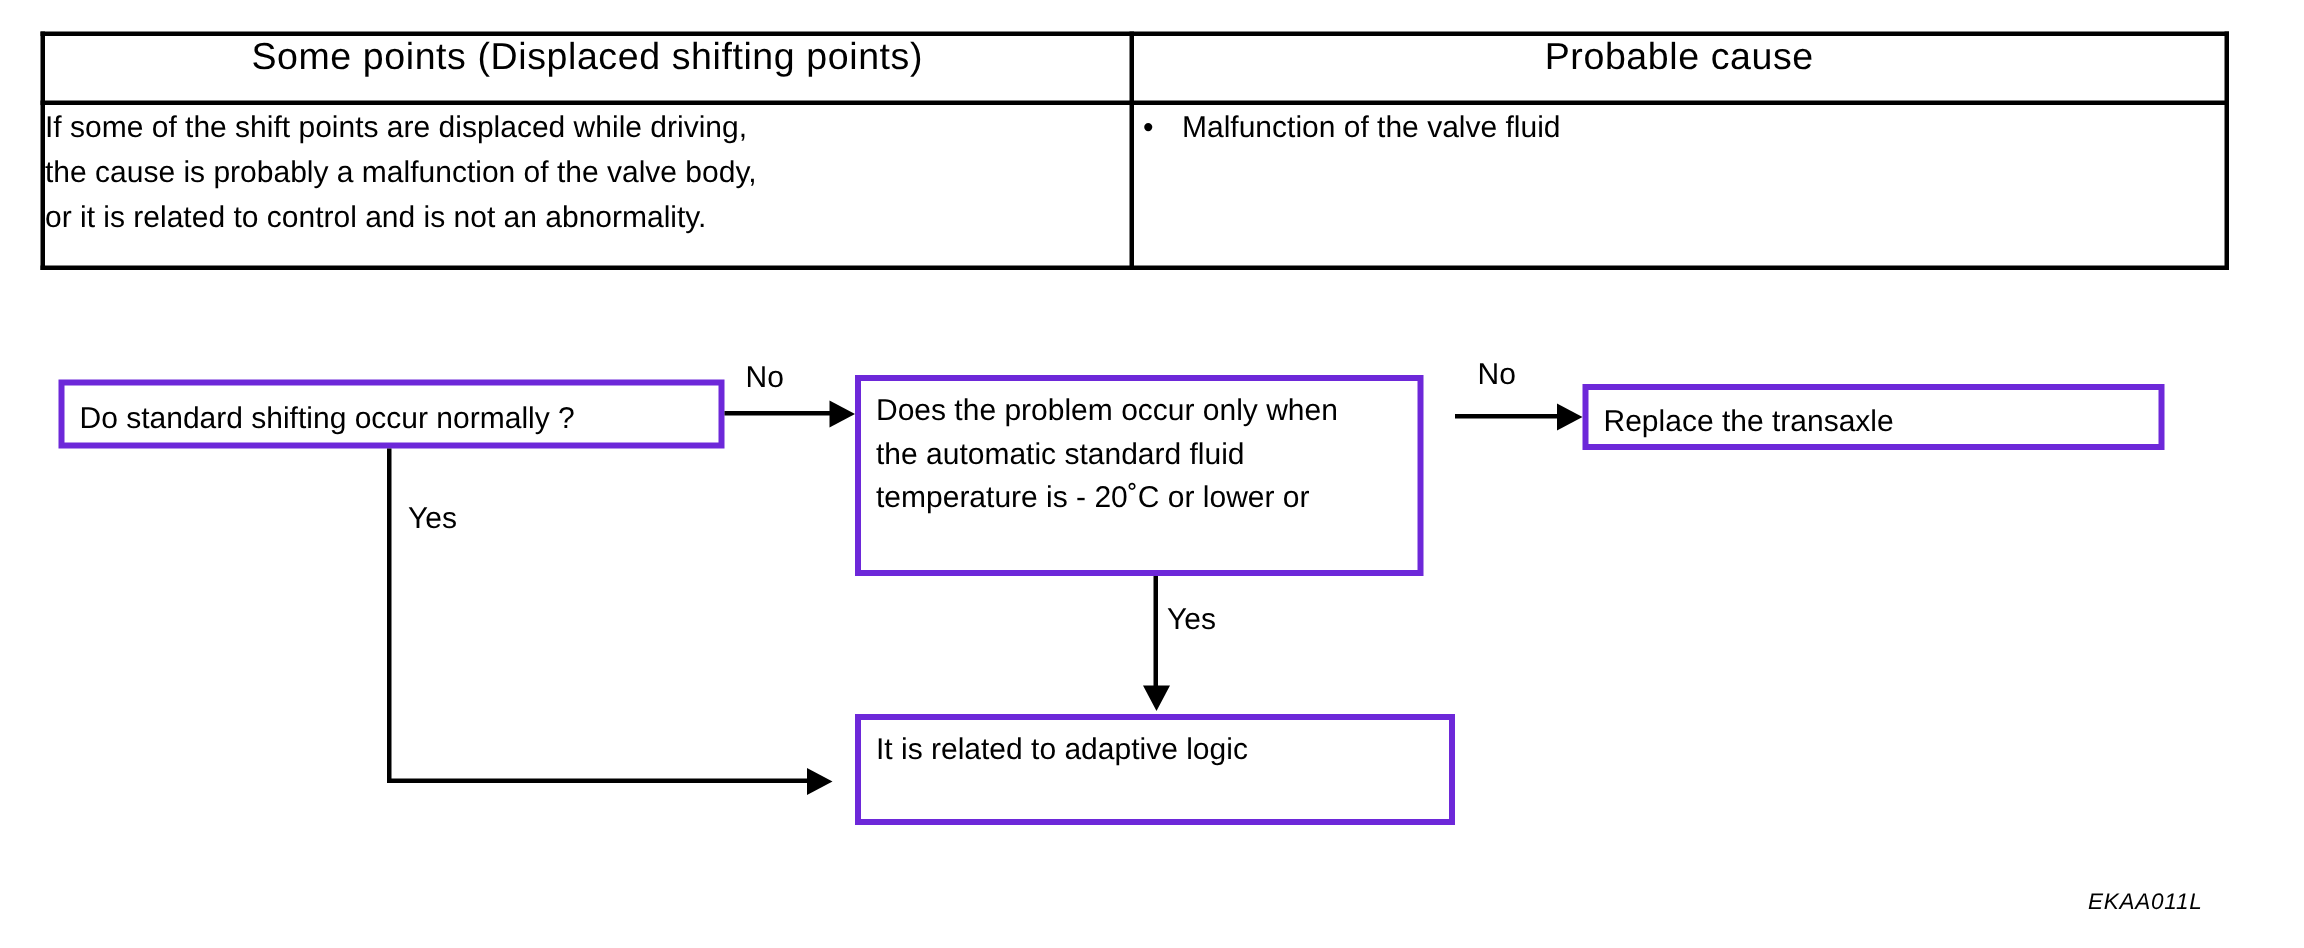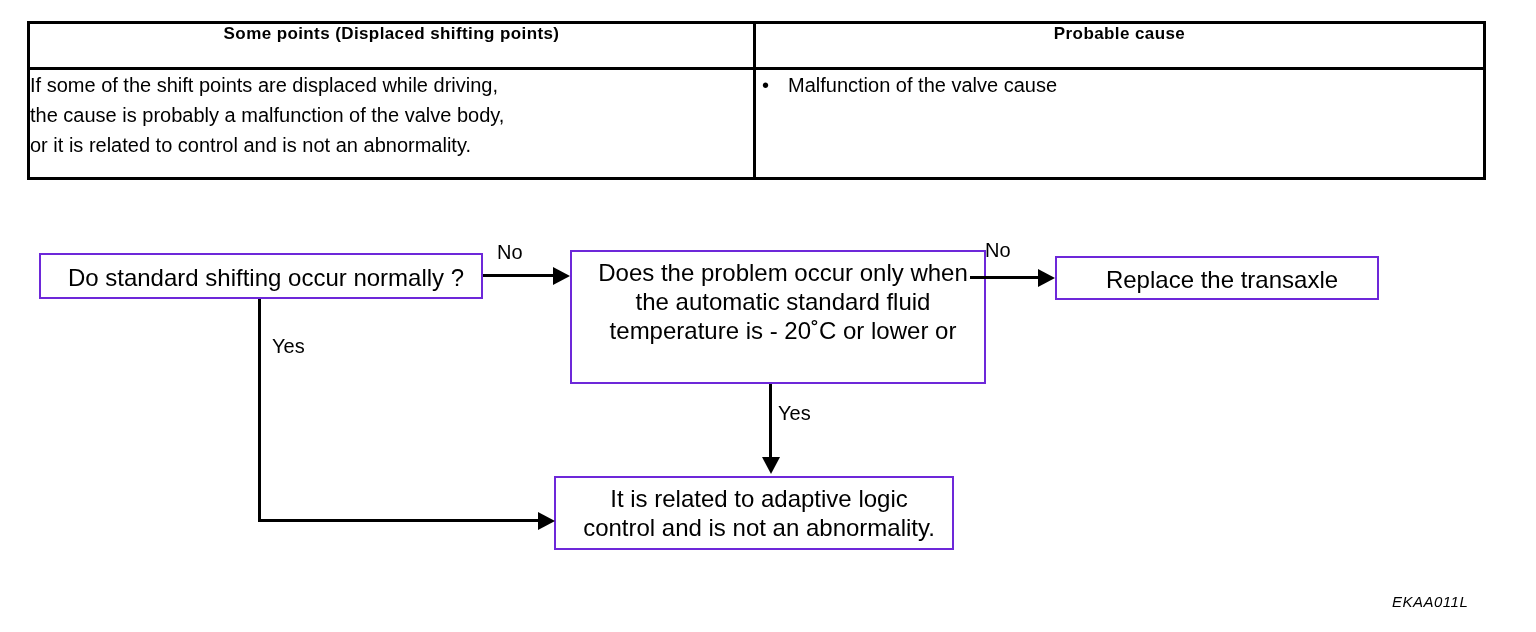--- a/index.html
+++ b/index.html
@@ -35,22 +35,22 @@
     padding: 0;
     vertical-align: top;
   }
   .col-left  { width: 723px; }
   .col-right { width: 727px; }
 
   .hdr-cell {
     height: 43px;
     text-align: center;
     vertical-align: middle;
-    font-weight: bold;
-    font-size: 17px;
+    font-weight: normal;
+    font-size: 25px;
     letter-spacing: 0.4px;
   }
   .hdr-cell .hdr-text { display: block; }
 
   .body-cell-left {
     height: 107px;
     padding: 9px 0 0 14px;
     font-size: 20px;
     line-height: 30px;
   }
@@ -79,34 +79,33 @@
   
   #flowchart {
     position: absolute;
     left: 0;
     top: 0;
     width: 1536px;
     height: 632px;
   }
   .fc-box {
     position: absolute;
-    border: 2px solid #6d28d9;
+    border: 4px solid #6d28d9;
     background: #ffffff;
     box-sizing: border-box;
-    font-size: 24px;
+    font-size: 20px;
     line-height: 29px;
     padding: 6px 0 0 10px;
-    text-align: center;
   }
   .fc-box .line { display: block; white-space: nowrap; }
 
   #box-standard-shifting { left: 39px;   top: 253px; width: 444px; height: 46px; padding-top: 8px; }
-  #box-fluid-temp        { left: 570px;  top: 250px; width: 416px; height: 134px; }
-  #box-replace-transaxle { left: 1055px; top: 256px; width: 324px; height: 44px; padding-top: 7px; }
-  #box-adaptive-logic    { left: 554px;  top: 476px; width: 400px; height: 74px; }
+  #box-fluid-temp        { left: 570px;  top: 250px; width: 379px; height: 134px; }
+  #box-replace-transaxle { left: 1055px; top: 256px; width: 388px; height: 44px; padding-top: 7px; }
+  #box-adaptive-logic    { left: 570px;  top: 476px; width: 400px; height: 74px; }
 
   
   .line-h, .line-v {
     position: absolute;
     background: #000000;
   }
   .line-h { height: 3px; }
   .line-v { width: 3px; }
 
   
@@ -164,21 +163,21 @@
       </tr>
       <tr>
         <td class="body-cell-left">
           <span class="line">If some of the shift points are displaced while driving,</span>
           <span class="line">the cause is probably a malfunction of the valve body,</span>
           <span class="line">or it is related to control and is not an abnormality.</span>
         </td>
         <td class="body-cell-right">
           <span class="bullet-row">
             <span class="bullet-dot">•</span>
-            <span>Malfunction of the valve cause</span>
+            <span>Malfunction of the valve fluid</span>
           </span>
         </td>
       </tr>
     </tbody>
   </table>
 
   <div id="flowchart">
 
     <div class="fc-box" id="box-standard-shifting">
       <span class="line">Do standard shifting occur normally ?</span>
@@ -189,21 +188,20 @@
       <span class="line">the automatic standard fluid</span>
       <span class="line">temperature is - 20˚C or lower or</span>
     </div>
 
     <div class="fc-box" id="box-replace-transaxle">
       <span class="line">Replace the transaxle</span>
     </div>
 
     <div class="fc-box" id="box-adaptive-logic">
       <span class="line">It is related to adaptive logic</span>
-      <span class="line">control and is not an abnormality.</span>
     </div>
 
     <div class="line-h" style="left:483px; top:274px; width:72px;"></div>
     <div class="arrow-right" style="left:553px; top:267px;"></div>
 
     <div class="line-h" style="left:970px; top:276px; width:70px;"></div>
     <div class="arrow-right" style="left:1038px; top:269px;"></div>
 
     <div class="line-v" style="left:769px; top:384px; width:3px; height:75px;"></div>
     <div class="arrow-down" style="left:762px; top:457px;"></div>

